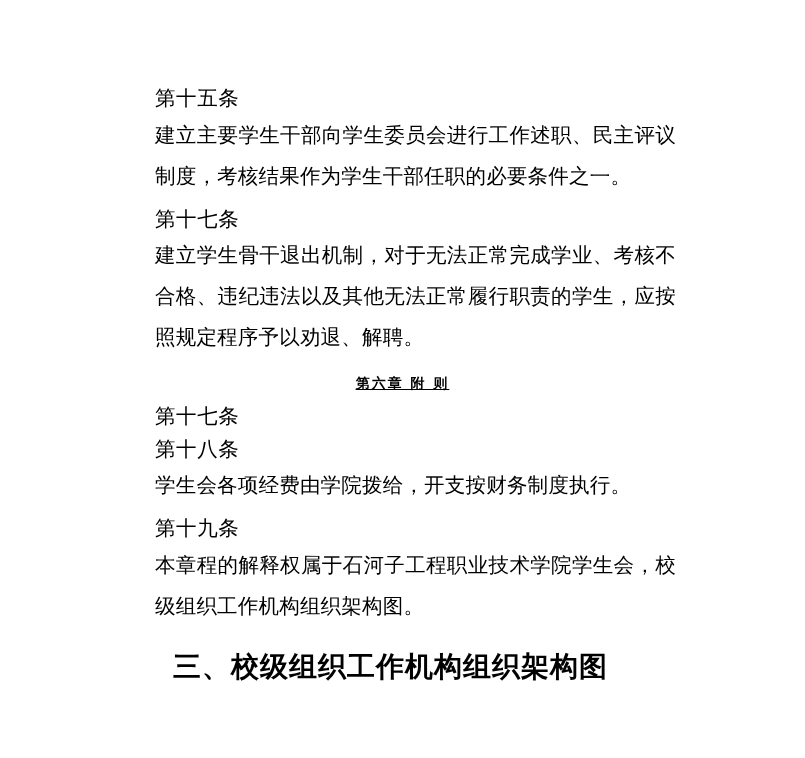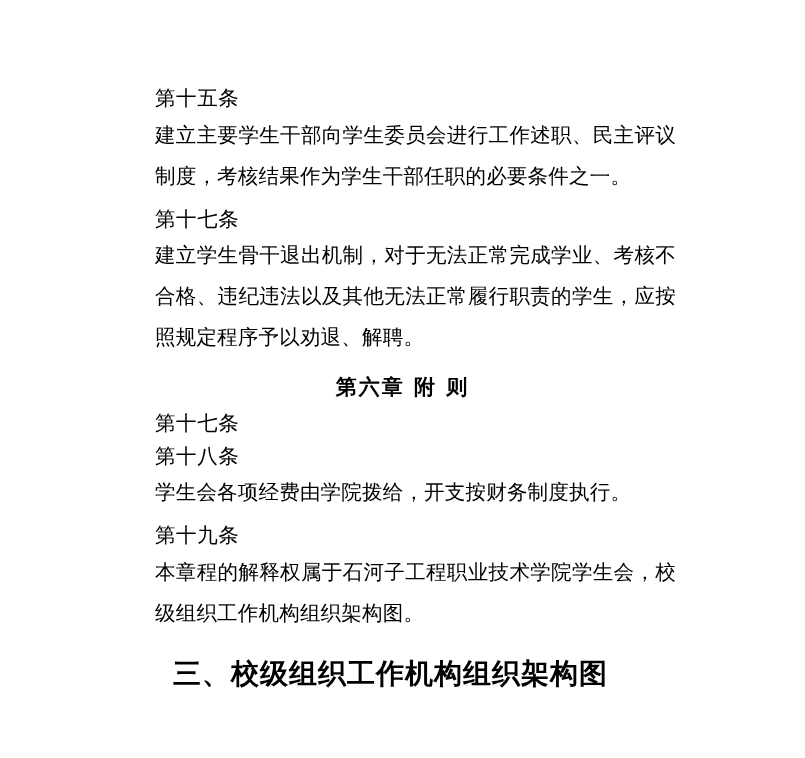--- a/index.html
+++ b/index.html
@@ -41,26 +41,27 @@
     text-justify: inter-ideograph;
     letter-spacing: 0.2px;
   }
   .para-indent {
     text-indent: 0;
   }
   .block {
     margin-bottom: 12px;
   }
   .chapter-title {
-    font-size: 21px;
+    font-size: 14px;
     font-weight: bold;
     text-align: center;
     letter-spacing: 2px;
     margin: 18px 0 16px 0;
     padding-right: 26px;
+    text-decoration: underline;
   }
   .section-title {
     font-size: 28px;
     font-weight: bold;
     letter-spacing: 1px;
     margin: 26px 0 0 0;
     padding-left: 18px;
   }
 </style>
 </head>

